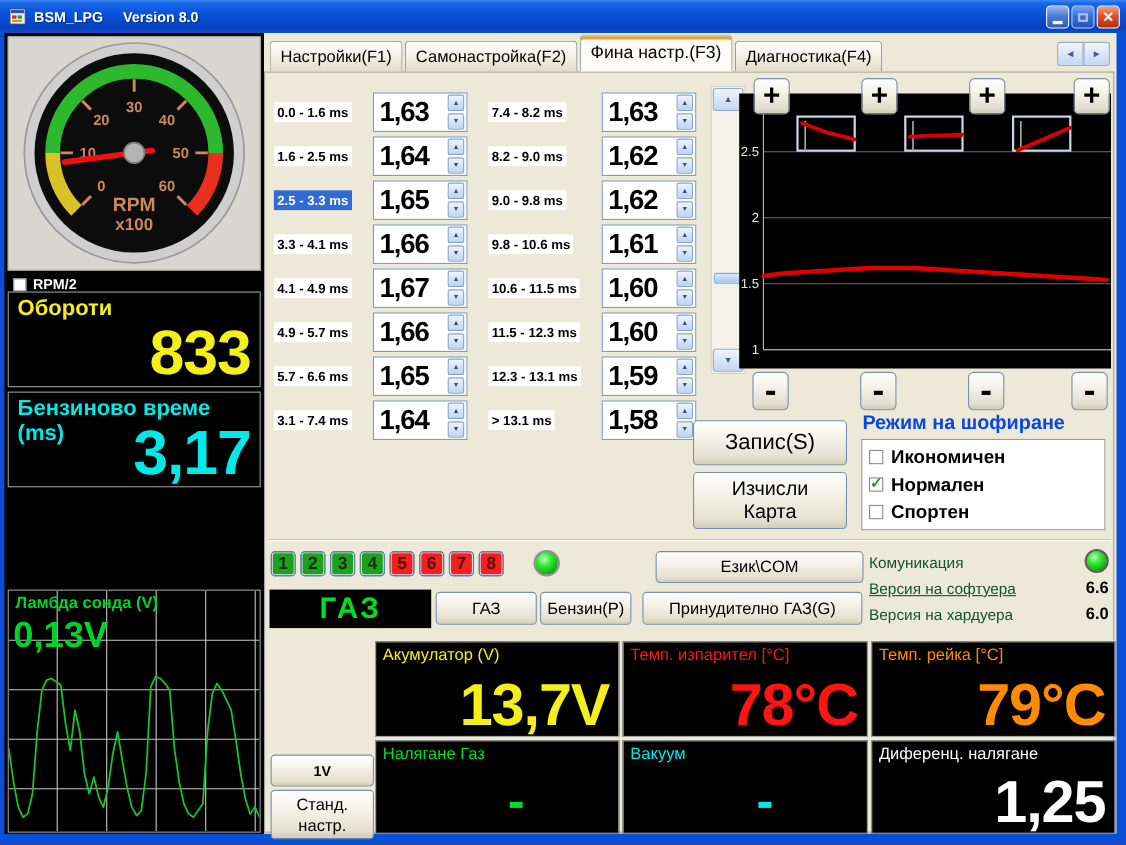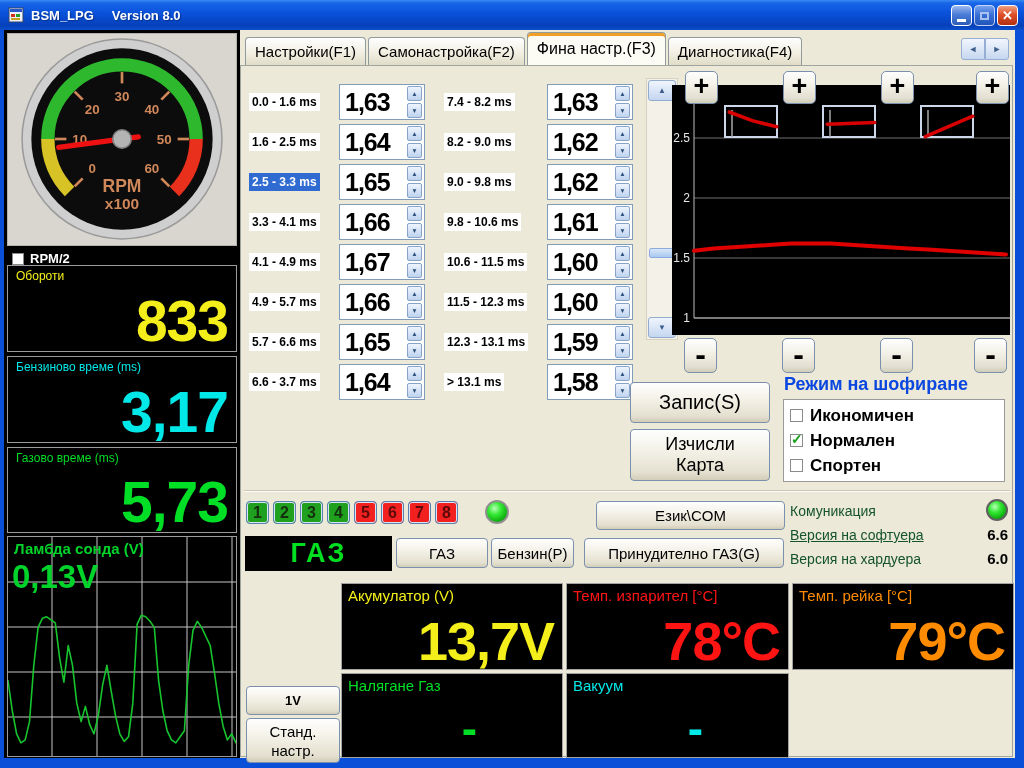--- a/index.html
+++ b/index.html
@@ -27,21 +27,21 @@
   
   .left-col { position:absolute; left:4px; top:30px; width:236px; height:728px; background:#000; }
   .gauge-panel { position:absolute; left:3px; top:3px; width:230px; height:213px;
     background:#d8d6ce; border:1px solid #b4b2aa; }
   .gauge-panel svg { position:absolute; left:11px; top:2px; }
   .rpm2 { position:absolute; left:8px; top:221px; display:flex; align-items:center; gap:6px;
     color:#fff; font-size:13px; font-weight:bold; }
   .cbx { width:12px; height:12px; background:#fff; border:1px solid #8a8a8a; display:inline-block; }
   .meter { position:absolute; left:3px; width:230px; background:#000; border:1px solid #9c9c9c; }
   .m-rpm { top:235px; height:87px; } .m-pet { top:326px; height:87px; } .m-gas { top:417px; height:86px; }
-  .m-label { padding:3px 0 0 8px; font-size:12px; font-weight:normal; }
+  .m-label { padding:3px 0 0 8px; font-size:20px; font-weight:bold; }
   .m-value { position:absolute; right:8px; bottom:1px; font-size:57px; font-weight:bold;
     line-height:1; letter-spacing:-1px; }
   .c-yel { color:#f4ef1a; } .c-cyan { color:#00e8e8; } .c-grn { color:#00de26; }
   .lambda { position:absolute; left:3px; top:506px; width:230px; height:221px; background:#000;
     border:1px solid #9c9c9c; overflow:hidden; }
   .lambda svg { position:absolute; left:0; top:0; }
   .l-label { position:absolute; left:6px; top:3px; font-size:15px; font-weight:bold; color:#00d42a; }
   .l-value { position:absolute; left:4px; top:21px; font-size:33px; font-weight:bold; color:#00d42a; }
 
   
@@ -216,24 +216,20 @@
       <span>RPM/2</span>
     </div>
     <div class="meter m-rpm">
       <div class="m-label c-yel">Обороти</div>
       <div class="m-value c-yel">833</div>
     </div>
     <div class="meter m-pet">
       <div class="m-label c-cyan">Бензиново време (ms)</div>
       <div class="m-value c-cyan">3,17</div>
     </div>
-    <div class="meter m-gas">
-      <div class="m-label c-grn">Газово време (ms)</div>
-      <div class="m-value c-grn">5,73</div>
-    </div>
     <div class="lambda">
       <svg id="lambda-svg" width="228" height="219">
           <line x1="44" y1="0" x2="44" y2="219" stroke="#c6c6c6" stroke-width="1"></line>
           <line x1="89" y1="0" x2="89" y2="219" stroke="#c6c6c6" stroke-width="1"></line>
           <line x1="134" y1="0" x2="134" y2="219" stroke="#c6c6c6" stroke-width="1"></line>
           <line x1="179" y1="0" x2="179" y2="219" stroke="#c6c6c6" stroke-width="1"></line>
           <line x1="224" y1="0" x2="224" y2="219" stroke="#c6c6c6" stroke-width="1"></line>
           <line x1="0" y1="45" x2="228" y2="45" stroke="#c6c6c6" stroke-width="1"></line>
           <line x1="0" y1="90" x2="228" y2="90" stroke="#c6c6c6" stroke-width="1"></line>
           <line x1="0" y1="135" x2="228" y2="135" stroke="#c6c6c6" stroke-width="1"></line>
@@ -334,21 +330,21 @@
           <span class="tlabel">5.7 - 6.6 ms</span>
           <div class="spinbox">
             <span class="sval">1,65</span>
             <span class="sarrows">
               <i class="su"></i>
               <i class="sd"></i>
             </span>
           </div>
         </div>
         <div class="trow">
-          <span class="tlabel">6.6 - 3.7 ms</span>
+          <span class="tlabel">3.1 - 7.4 ms</span>
           <div class="spinbox">
             <span class="sval">1,64</span>
             <span class="sarrows">
               <i class="su"></i>
               <i class="sd"></i>
             </span>
           </div>
         </div>
       </div>
     <div class="tcol tcol2">
@@ -561,20 +557,24 @@
         <div class="b-value c-org">79°C</div>
       </div>
       <div class="bcell">
         <div class="b-label c-grn">Налягане Газ</div>
         <div class="b-value dash c-grn">-</div>
       </div>
       <div class="bcell">
         <div class="b-label c-cyan">Вакуум</div>
         <div class="b-value dash c-cyan">-</div>
       </div>
+      <div class="bcell">
+        <div class="b-label c-wht">Диференц. налягане</div>
+        <div class="b-value c-wht">1,25</div>
+      </div>
     </div>
 
     <div class="btn btn-1v">1V</div>
     <div class="btn btn-std">
       <span>Станд.</span>
       <span>настр.</span>
     </div>
   </div>
 </div>
 

